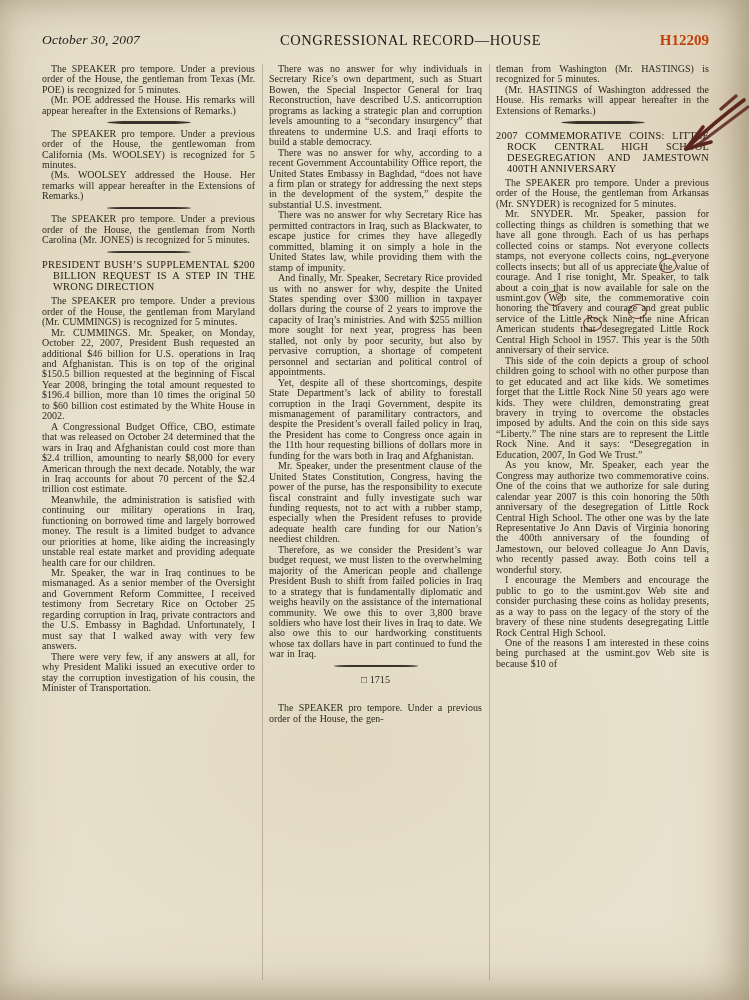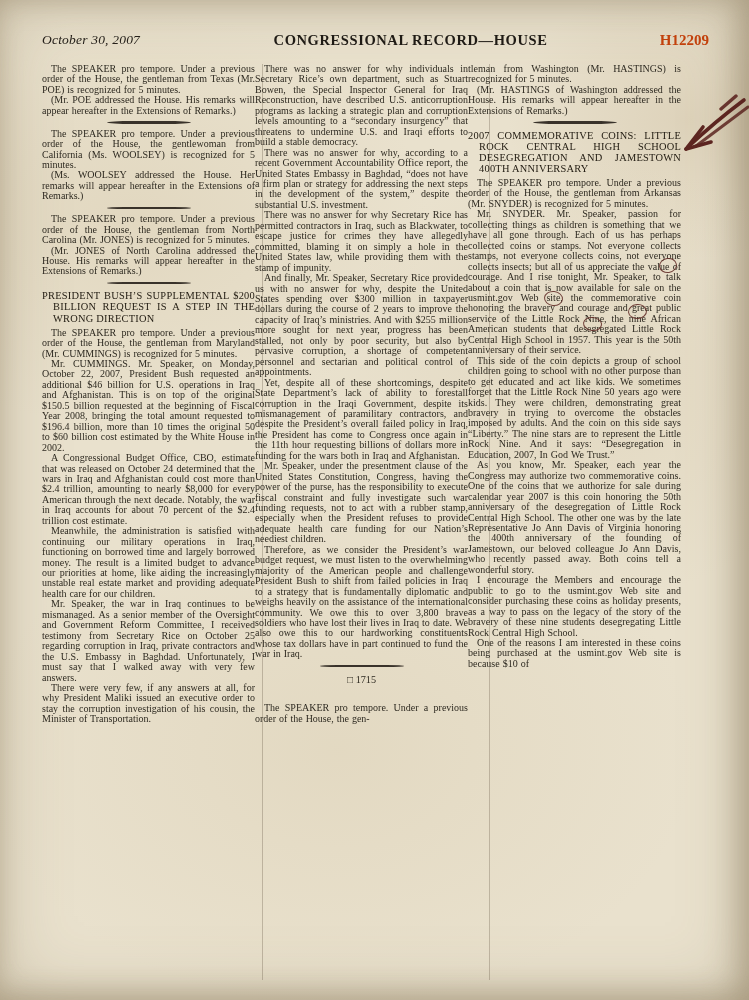--- a/index.html
+++ b/index.html
@@ -12,24 +12,24 @@
       radial-gradient(ellipse 260px 200px at 92% 12%, rgba(180,158,120,0.22), transparent 70%),
       #e9e1cd;
     font-family:"Liberation Serif","DejaVu Serif",serif;
     color:#2e2a21;
   }
   .vignette{position:absolute;inset:0;pointer-events:none;
     box-shadow:inset 0 0 70px rgba(120,100,68,0.28), inset -14px 0 30px rgba(112,92,62,0.28), inset 0 -10px 24px rgba(120,100,68,0.18);}
   
   .page-header{position:absolute;top:32px;left:42px;width:667px;display:flex;align-items:flex-start;}
   .issue-date{width:190px;font-style:italic;font-size:13.5px;letter-spacing:0.2px;color:#25201a;}
-  .masthead{flex:1;text-align:center;font-weight:bold;font-size:14.5px;letter-spacing:0.6px;color:#1f1b15;}
+  .masthead{flex:1;text-align:center;font-weight:normal;font-size:14.5px;letter-spacing:0.6px;color:#1f1b15;}
   .page-number{width:120px;text-align:right;font-weight:bold;font-size:15px;color:#c2410c;}
   
-  .columns{position:absolute;top:64px;left:42px;width:667px;height:930px;display:flex;}
+  .columns{position:absolute;top:64px;left:42px;width:667px;height:930px;display:flex;gap:14px;}
   .col{width:213px;}
   .col-rule{position:absolute;top:64px;width:1px;height:916px;background:rgba(82,70,52,0.28);}
   .col-rule.r1{left:262px;}
   .col-rule.r2{left:489px;}
   p.para{margin:0;font-size:10px;line-height:10.45px;text-align:justify;text-indent:9px;
          word-spacing:0.5px;color:#2e2a21;}
   p.cont{text-indent:0;}
   .sep{width:84px;height:2.4px;background:#39322a;margin:5px auto;border-radius:44%/90%;}
   h2.heading{margin:6px 0 4px;font-size:10.4px;line-height:11.1px;font-weight:normal;
              text-align:justify;letter-spacing:0.25px;padding-left:11px;text-indent:-11px;color:#262016;}
@@ -55,21 +55,20 @@
 <main class="columns">
 
   <section class="col">
     <p class="para">The SPEAKER pro tempore. Under a previous order of the House, the gentleman from Texas (Mr. POE) is recognized for 5 minutes.</p>
     <p class="para">(Mr. POE addressed the House. His remarks will appear hereafter in the Extensions of Remarks.)</p>
     <div class="sep"></div>
     <p class="para">The SPEAKER pro tempore. Under a previous order of the House, the gentlewoman from California (Ms. WOOLSEY) is recognized for 5 minutes.</p>
     <p class="para">(Ms. WOOLSEY addressed the House. Her remarks will appear hereafter in the Extensions of Remarks.)</p>
     <div class="sep"></div>
     <p class="para">The SPEAKER pro tempore. Under a previous order of the House, the gentleman from North Carolina (Mr. JONES) is recognized for 5 minutes.</p>
-    <p class="para">(Mr. JONES of North Carolina addressed the House. His remarks will appear hereafter in the Extensions of Remarks.)</p>
     <div class="sep"></div>
     <h2 class="heading">PRESIDENT BUSH’S SUPPLEMENTAL $200 BILLION REQUEST IS A STEP IN THE WRONG DIRECTION</h2>
     <p class="para">The SPEAKER pro tempore. Under a previous order of the House, the gentleman from Maryland (Mr. CUMMINGS) is recognized for 5 minutes.</p>
     <p class="para">Mr. CUMMINGS. Mr. Speaker, on Monday, October 22, 2007, President Bush requested an additional $46 billion for U.S. operations in Iraq and Afghanistan. This is on top of the original $150.5 billion requested at the beginning of Fiscal Year 2008, bringing the total amount requested to $196.4 billion, more than 10 times the original 50 to $60 billion cost estimated by the White House in 2002.</p>
     <p class="para">A Congressional Budget Office, CBO, estimate that was released on October 24 determined that the wars in Iraq and Afghanistan could cost more than $2.4 trillion, amounting to nearly $8,000 for every American through the next decade. Notably, the war in Iraq accounts for about 70 percent of the $2.4 trillion cost estimate.</p>
     <p class="para">Meanwhile, the administration is satisfied with continuing our military operations in Iraq, functioning on borrowed time and largely borrowed money. The result is a limited budget to advance our priorities at home, like aiding the increasingly unstable real estate market and providing adequate health care for our children.</p>
     <p class="para">Mr. Speaker, the war in Iraq continues to be mismanaged. As a senior member of the Oversight and Government Reform Committee, I received testimony from Secretary Rice on October 25 regarding corruption in Iraq, private contractors and the U.S. Embassy in Baghdad. Unfortunately, I must say that I walked away with very few answers.</p>
     <p class="para">There were very few, if any answers at all, for why President Maliki issued an executive order to stay the corruption investigation of his cousin, the Minister of Transportation.</p>
   </section>
 

